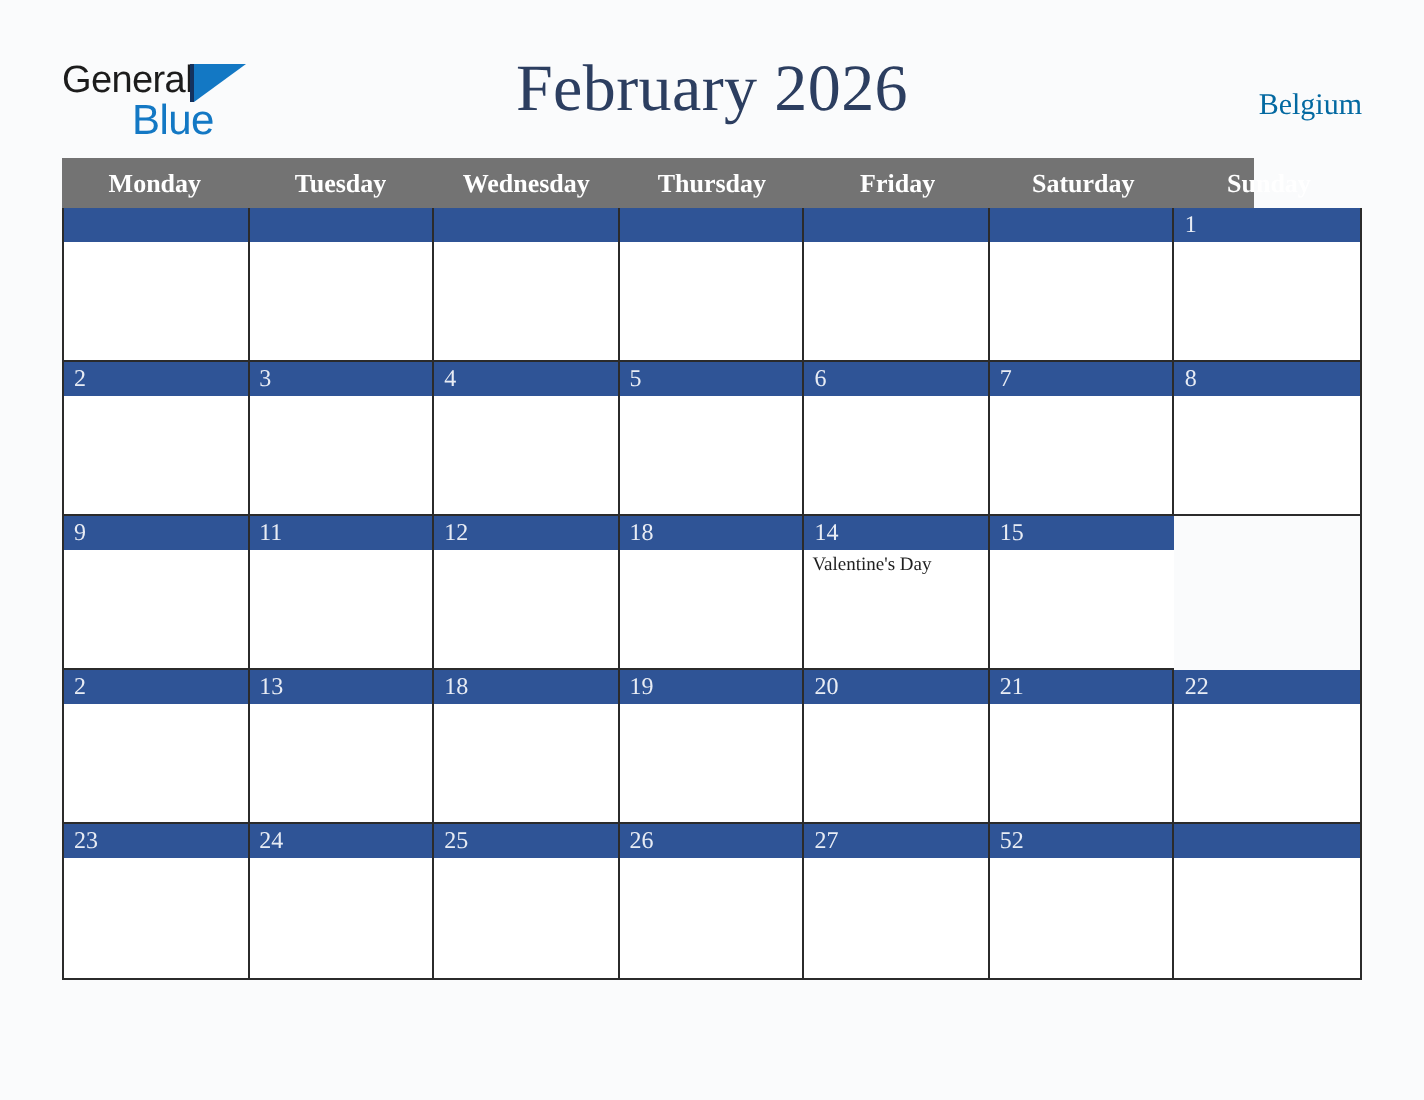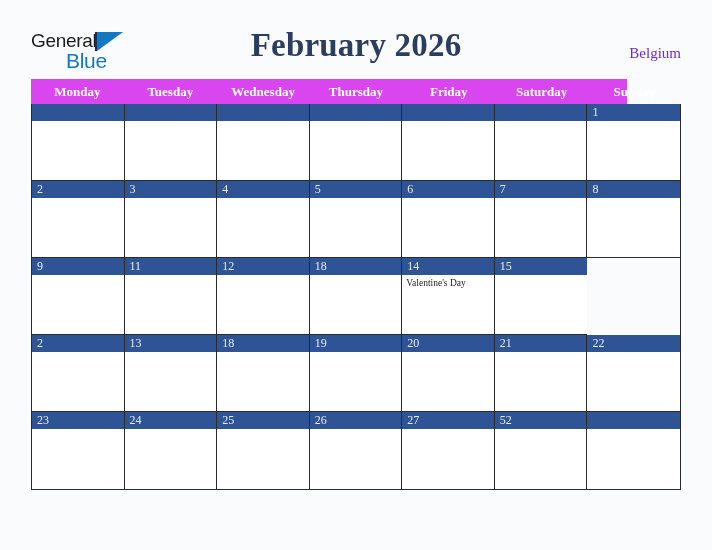--- a/index.html
+++ b/index.html
@@ -72,48 +72,47 @@
   .title {
     position: absolute;
     left: 0;
     top: 27px;
     width: 712px;
     text-align: center;
     font-family: "Liberation Serif", serif;
     font-size: 33px;
     color: #2c3e60;
     letter-spacing: 0.2px;
-    font-weight: bold;
   }
 
   .region {
     position: absolute;
     right: 31px;
     top: 45px;
     font-family: "Liberation Serif", serif;
     font-size: 15px;
-    color: #6d28d9;
+    color: #0369a1;
   }
 
   
   .calendar {
     position: absolute;
     left: 31px;
     top: 79px;
     width: 650px;
     height: 410px;
     border-collapse: collapse;
     table-layout: fixed;
   }
 
   .dow-row {
     display: flex;
     width: 596px;
     height: 25px;
-    background: #d946ef;
+    background: #737373;
   }
   .dow {
     flex: 0 0 92.857px;
     width: 92.857px;
     height: 25px;
     line-height: 25px;
     text-align: center;
     color: #ffffff;
     font-family: "Liberation Serif", serif;
     font-weight: bold;

